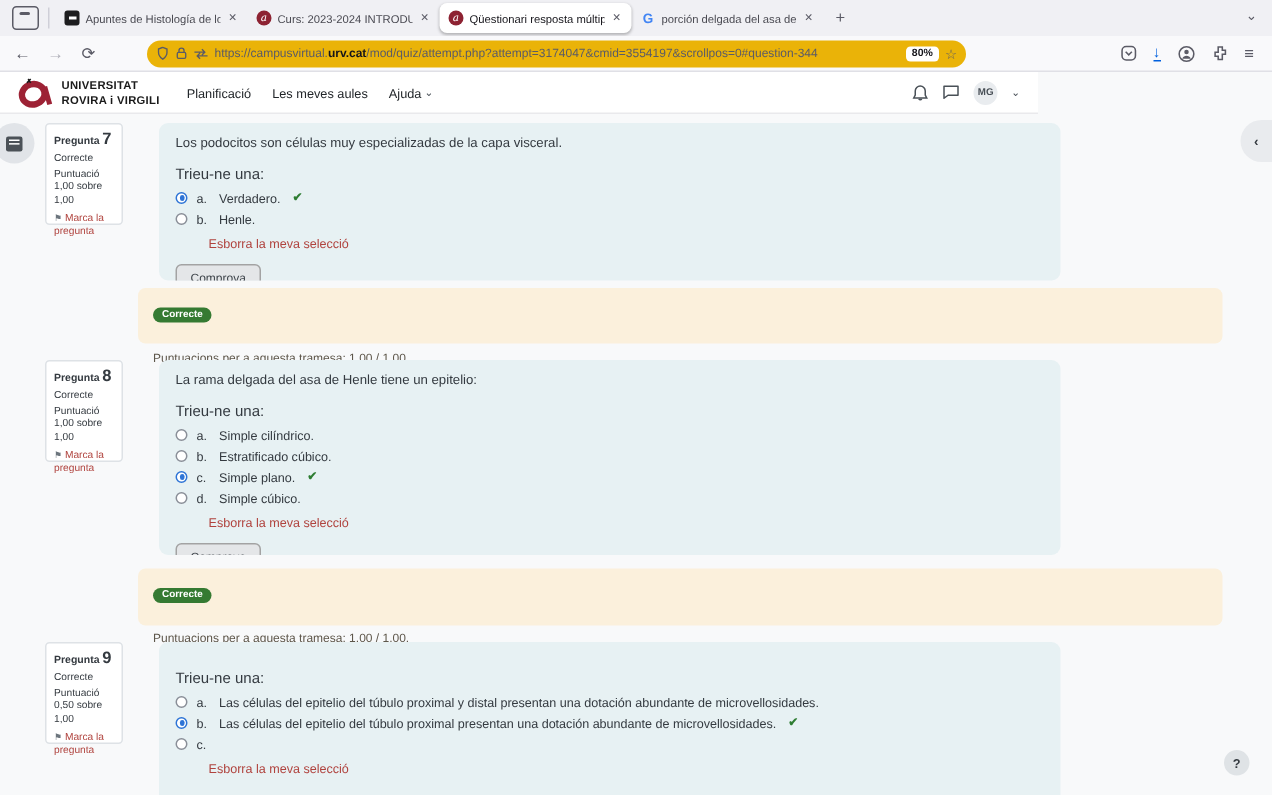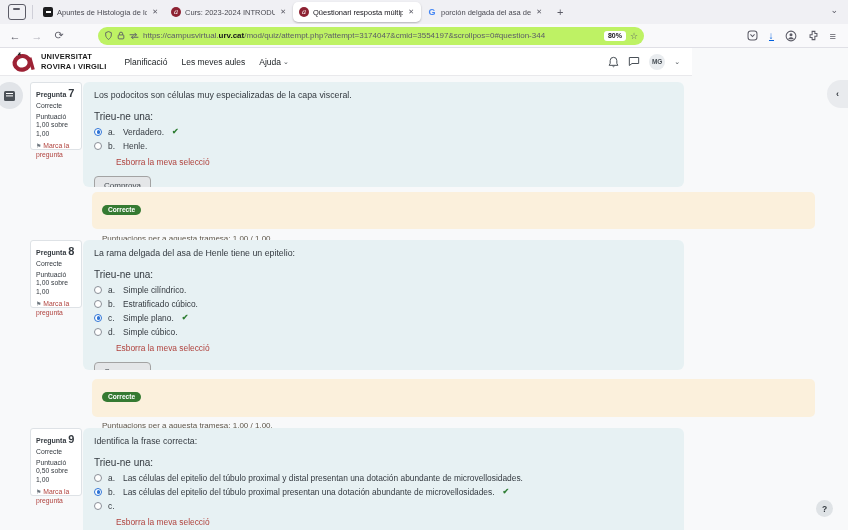--- a/index.html
+++ b/index.html
@@ -19,21 +19,21 @@
   .fav-dark { background:#1d1d1f; border-radius:2px; position:relative; }
   .fav-dark::before { content:""; width:5px; height:1.5px; background:#fff; }
   .fav-red { background:#8d2232; border-radius:50%; color:#fff; font-size:7px; font-style:italic; font-family:"DejaVu Serif", serif; }
   .fav-g { color:#4285F4; font-weight:bold; font-size:9px; }
   .newtab { font-size:11px; color:#5b5b66; margin-left:8px; }
   .tab-overflow { position:absolute; right:10px; top:5px; font-size:9px; color:#5b5b66; }
 
   .toolbar { position:absolute; left:0; top:24px; width:848px; height:24px; background:#f9f9fb; border-bottom:1px solid #e0e0e6; display:flex; align-items:center; }
   .navbtn { font-size:11px; color:#5b5b66; width:22px; text-align:center; }
   .navbtn.disabled { color:#b1b1b9; }
-  .urlbar { margin-left:28px; width:546px; height:18px; background:#bef264; border-radius:9px; display:flex; align-items:center; padding:0 6px; gap:4px; }
+  .urlbar { margin-left:28px; width:546px; height:18px; background:#eab308; border-radius:9px; display:flex; align-items:center; padding:0 6px; gap:4px; }
   .urlbar svg { flex:none; }
   .url-text { font-size:8px; color:#5b5b66; white-space:nowrap; overflow:hidden; flex:1; }
   .url-text b { color:#15141a; }
   .zoom-badge { background:#ffffff; border-radius:3px; font-size:7px; font-weight:bold; color:#15141a; padding:1.5px 4px; flex:none; }
   .star { font-size:9px; color:#5b5b66; flex:none; }
   .tb-icons { display:flex; align-items:center; gap:11px; margin-left:auto; margin-right:12px; }
   .dl { color:#0060df; font-size:10px; font-weight:bold; border-bottom:1.6px solid #0060df; line-height:9px; }
   .menu-ic { font-size:11px; color:#5b5b66; letter-spacing:0; }
 
   
@@ -53,21 +53,21 @@
   .index-glyph::before { content:""; position:absolute; left:2px; top:2.5px; width:7px; height:1.2px; background:#fff; box-shadow:0 2.4px 0 #fff; }
 
   .info-card { position:absolute; left:30px; width:52px; background:#ffffff; border:1px solid #dee2e6; border-radius:3px; padding:4px 5px; font-size:6.8px; color:#343a40; }
   .info-card .qlabel { font-weight:bold; font-size:7px; }
   .info-card .qnum { font-size:11px; font-weight:bold; }
   .info-card .state { margin-top:3px; }
   .info-card .grade { margin-top:4px; line-height:1.25; }
   .info-card .flagrow { margin-top:4px; line-height:1.25; color:#b0433e; }
   .flag-ic { color:#6c757d; font-size:6px; }
 
-  .q-card { position:absolute; left:83px; width:601px; background:#e7f1f3; border-radius:6px; padding:8px 11px; overflow:hidden; }
+  .q-card { position:absolute; left:106px; width:601px; background:#e7f1f3; border-radius:6px; padding:8px 11px; overflow:hidden; }
   .q-text { font-size:8.8px; color:#343a40; }
   .q-prompt { font-size:10px; color:#343a40; margin-top:11px; }
   .opt { display:flex; align-items:center; gap:6px; margin-top:5px; height:9px; }
   .radio { width:8px; height:8px; border-radius:50%; border:1px solid #8a8f98; background:#fff; flex:none; position:relative; }
   .radio.sel { border-color:#2e74d6; }
   .radio.sel::after { content:""; position:absolute; left:1.5px; top:1.5px; width:3.5px; height:3.5px; border-radius:50%; background:#2e74d6; }
   .opt .letter { font-size:8.4px; color:#343a40; width:9px; }
   .opt .otext { font-size:8.4px; color:#343a40; }
   .ck { color:#2e7d32; font-size:8px; font-weight:bold; margin-left:2px; }
   .clear-link { margin:7px 0 0 22px; font-size:8.4px; color:#b0433e; }
@@ -266,21 +266,20 @@
     <div class="fb-text">Puntuacions per a aquesta tramesa: 1,00 / 1,00.</div>
   </div>
 
   <div class="info-card" style="top:352px; height:68px;">
     <div><span class="qlabel">Pregunta</span> <span class="qnum">9</span></div>
     <div class="state">Correcte</div>
     <div class="grade">Puntuació 0,50 sobre 1,00</div>
     <div class="flagrow"><span class="flag-ic">⚑</span> <span>Marca la pregunta</span></div>
   </div>
   <div class="q-card" style="top:352px; height:102px; border-radius:6px 6px 0 0;">
-    <div class="q-text">Identifica la frase correcta:</div>
     <div class="q-prompt">Trieu-ne una:</div>
     <div class="opt">
       <span class="radio"></span>
       <span class="letter">a.</span>
       <span class="otext">Las células del epitelio del túbulo proximal y distal presentan una dotación abundante de microvellosidades.</span>
     </div>
     <div class="opt">
       <span class="radio sel"></span>
       <span class="letter">b.</span>
       <span class="otext">Las células del epitelio del túbulo proximal presentan una dotación abundante de microvellosidades.</span>

